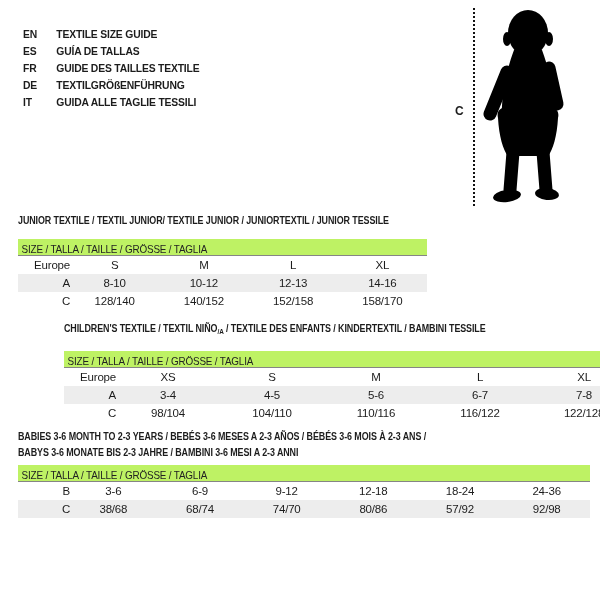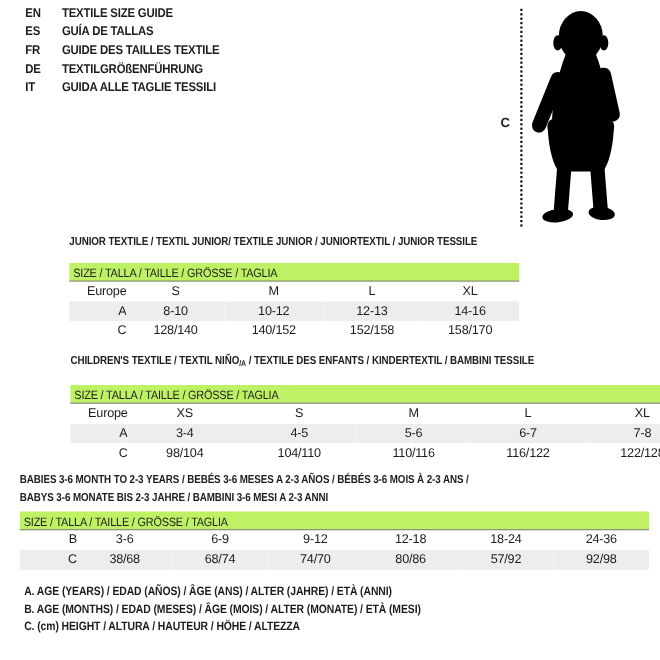--- a/index.html
+++ b/index.html
@@ -1,33 +1,33 @@
 <!DOCTYPE html>
 <html><head>
 <meta charset="utf-8">
 <style>
   html,body{margin:0;padding:0;background:#fff;}
   .page{position:relative;width:600px;height:600px;background:#fff;overflow:hidden;
         font-family:"Liberation Sans",sans-serif;color:#1c1c1c;}
 
   
-  .langs{position:absolute;left:23px;top:6px;}
+  .langs{position:absolute;left:23px;top:28px;}
   .lang-row{display:flex;height:17px;font-size:11.5px;font-weight:700;letter-spacing:-0.2px;
             transform:scaleX(0.9);transform-origin:0 50%;white-space:nowrap;}
   .lang-code{width:37px;flex:0 0 37px;}
 
   
   .measure-line{position:absolute;left:473px;top:8px;height:198px;width:0;
                 border-left:2px dotted #111;}
   .c-label{position:absolute;left:455px;top:104px;font-size:12px;font-weight:700;}
   .baby-svg{position:absolute;left:480px;top:6px;}
 
   
   .table-block{position:absolute;left:18px;}
-  .tb0{top:212px;width:409px;margin-left:45px;}
+  .tb0{top:212px;width:409px;}
   .tb1{top:320px;width:572px;margin-left:46px;}
   .tb2{top:428px;width:572px;}
   .table-title{font-size:10.5px;font-weight:700;line-height:16px;letter-spacing:-0.1px;
                transform:scaleX(0.85);transform-origin:0 50%;white-space:nowrap;}
   .size-header{height:16px;background:#bef264;border-bottom:1px solid #858585;margin-top:11px;}
   .tb2 .size-header{margin-top:5px;}
   .size-header span{display:inline-block;font-size:11px;line-height:16px;padding-left:4px;
                     letter-spacing:-0.2px;color:#222;transform:scaleX(0.9);transform-origin:0 50%;
                     white-space:nowrap;}
   table.size-table{width:100%;border-collapse:collapse;table-layout:fixed;}
@@ -197,19 +197,14 @@
               <td>74/70</td>
               <td>80/86</td>
               <td>57/92</td>
               <td>92/98</td>
             </tr>
           </tbody>
         </table>
       </div>
     </div>
 
-  <div class="legend">
-      <div class="legend-line">A. AGE (YEARS) / EDAD (AÑOS) / ÂGE (ANS) / ALTER (JAHRE) / ETÀ (ANNI)</div>
-      <div class="legend-line">B. AGE (MONTHS) / EDAD (MESES) / ÂGE (MOIS) / ALTER (MONATE) / ETÀ (MESI)</div>
-      <div class="legend-line">C. (cm) HEIGHT / ALTURA / HAUTEUR / HÖHE / ALTEZZA</div>
-    </div>
 
 </div>
 
 </body></html>

